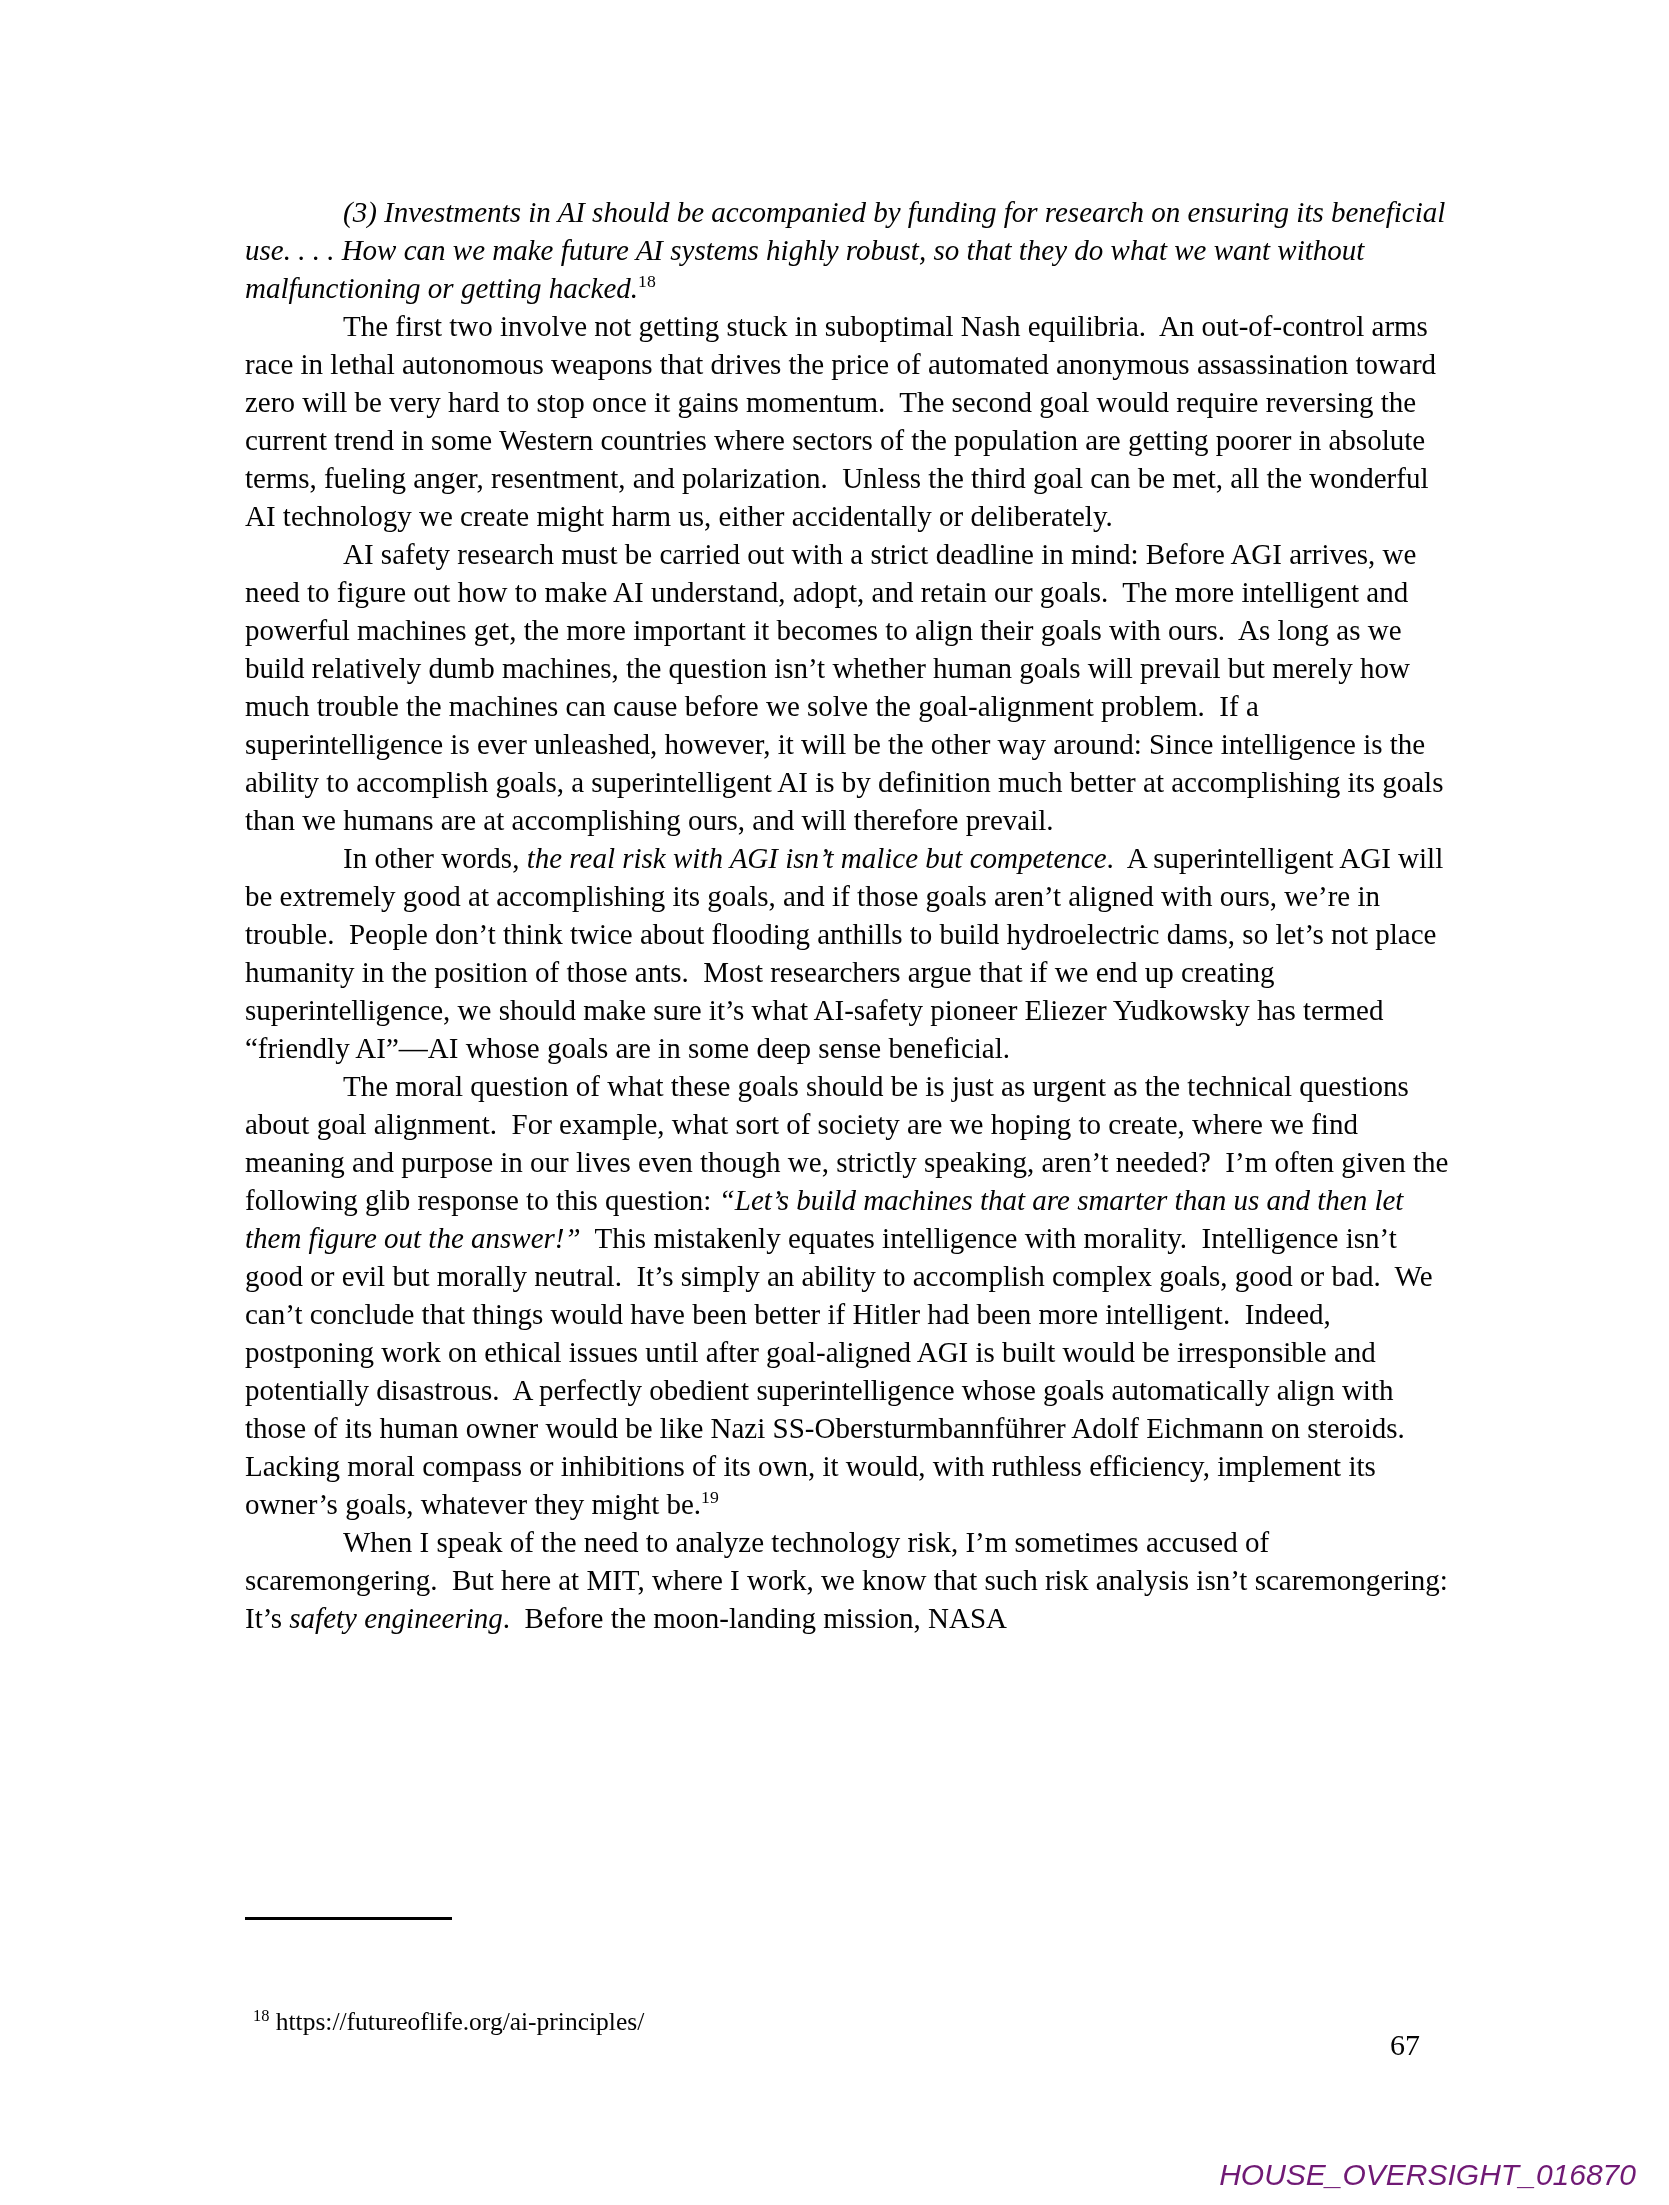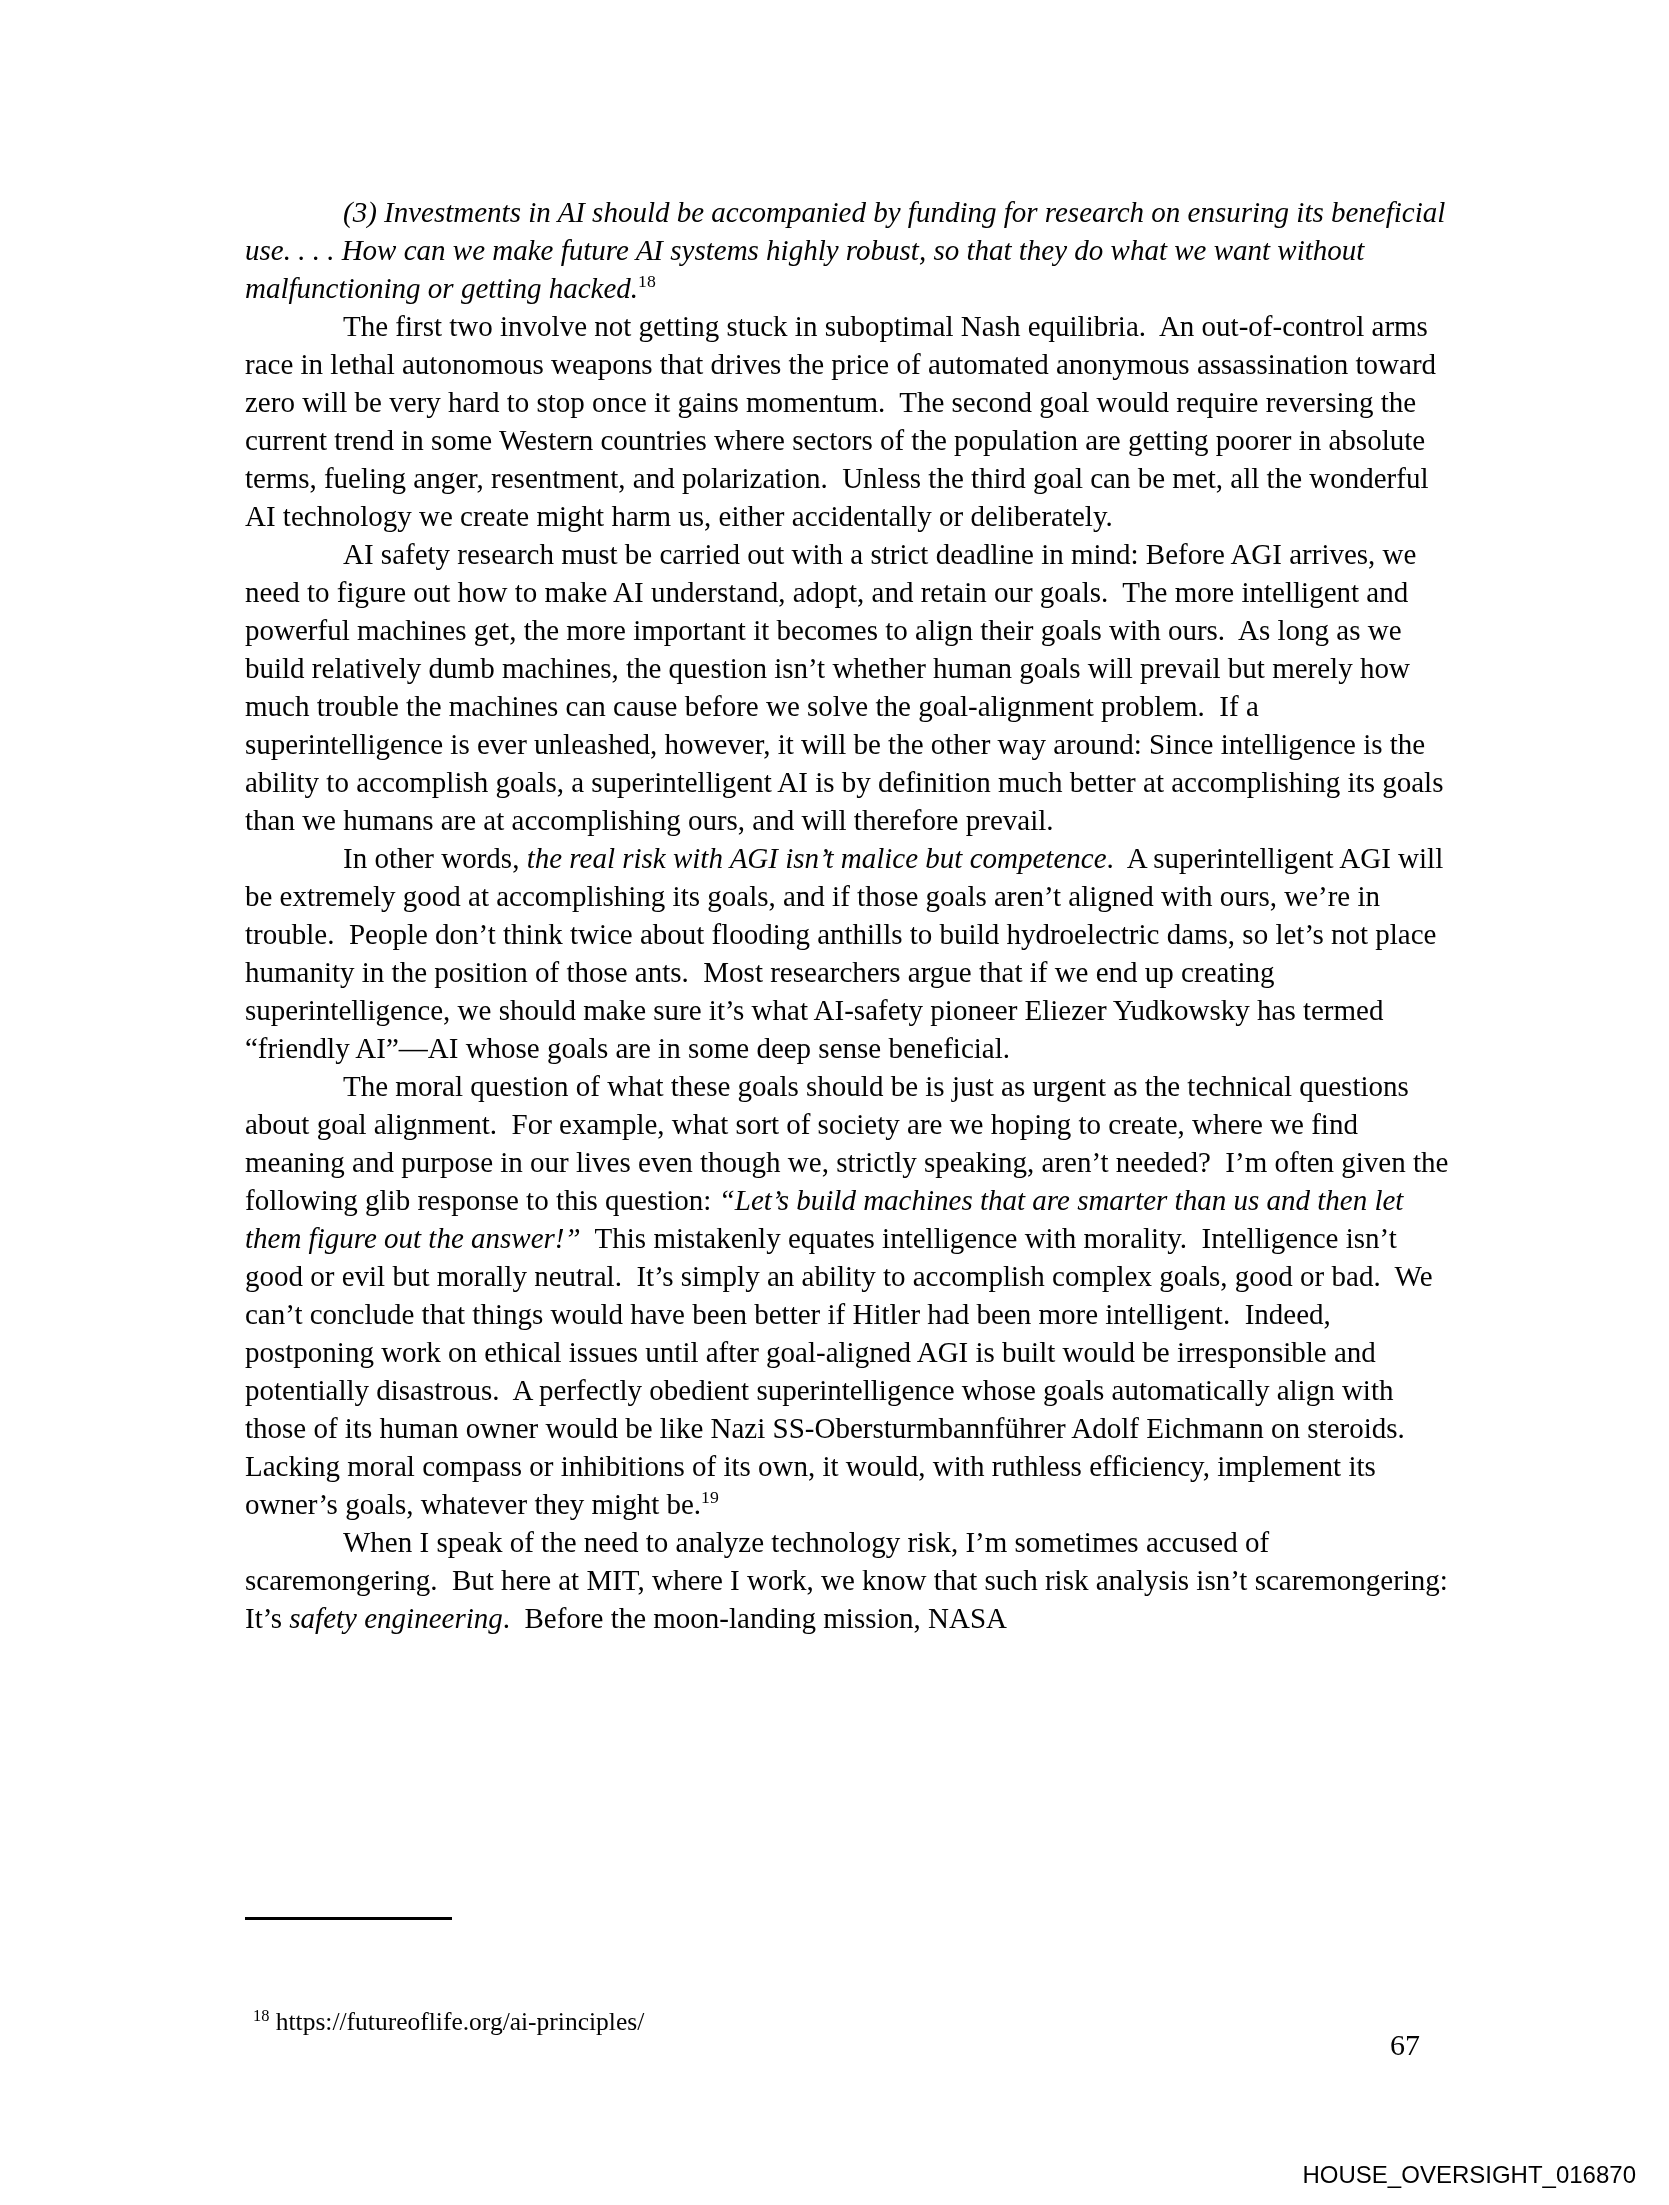--- a/index.html
+++ b/index.html
@@ -56,23 +56,24 @@
     text-align: center;
     font-size: 30px;
     line-height: 35px;
     margin-left: 44px;
   }
   .bates-number {
     position: absolute;
     right: 33px;
     top: 2157px;
     font-family: "Liberation Sans", sans-serif;
-    font-size: 24px;
+    font-size: 30px;
     line-height: 35px;
-    color: #000000;
+    color: #701a75;
+    font-style: italic;
   }
 </style>
 </head>
 <body>
 
 <div class="page">
 
   <div class="body-text"><p class="it"><span class="it">(3) Investments in AI should be accompanied by funding for research on ensuring its beneficial use. . . . How can we make future AI systems highly robust, so that they do what we want without malfunctioning or getting hacked.</span><span class="sup">18</span></p><p><span>The first two involve not getting stuck in suboptimal Nash equilibria.  An out-of-control arms race in lethal autonomous weapons that drives the price of automated anonymous assassination toward zero will be very hard to stop once it gains momentum.  The second goal would require reversing the current trend in some Western countries where sectors of the population are getting poorer in absolute terms, fueling anger, resentment, and polarization.  Unless the third goal can be met, all the wonderful AI technology we create might harm us, either accidentally or deliberately.</span></p><p><span>AI safety research must be carried out with a strict deadline in mind: Before AGI arrives, we need to figure out how to make AI understand, adopt, and retain our goals.  The more intelligent and powerful machines get, the more important it becomes to align their goals with ours.  As long as we build relatively dumb machines, the question isn’t whether human goals will prevail but merely how much trouble the machines can cause before we solve the goal-alignment problem.  If a superintelligence is ever unleashed, however, it will be the other way around: Since intelligence is the ability to accomplish goals, a superintelligent AI is by definition much better at accomplishing its goals than we humans are at accomplishing ours, and will therefore prevail.</span></p><p><span>In other words, </span><span class="it">the real risk with AGI isn’t malice but competence</span><span>.  A superintelligent AGI will be extremely good at accomplishing its goals, and if those goals aren’t aligned with ours, we’re in trouble.  People don’t think twice about flooding anthills to build hydroelectric dams, so let’s not place humanity in the position of those ants.  Most researchers argue that if we end up creating superintelligence, we should make sure it’s what AI-safety pioneer Eliezer Yudkowsky has termed “friendly AI”—AI whose goals are in some deep sense beneficial.</span></p><p><span>The moral question of what these goals should be is just as urgent as the technical questions about goal alignment.  For example, what sort of society are we hoping to create, where we find meaning and purpose in our lives even though we, strictly speaking, aren’t needed?  I’m often given the following glib response to this question: </span><span class="it">“Let’s build machines that are smarter than us and then let them figure out the answer!”</span><span>  This mistakenly equates intelligence with morality.  Intelligence isn’t good or evil but morally neutral.  It’s simply an ability to accomplish complex goals, good or bad.  We can’t conclude that things would have been better if Hitler had been more intelligent.  Indeed, postponing work on ethical issues until after goal-aligned AGI is built would be irresponsible and potentially disastrous.  A perfectly obedient superintelligence whose goals automatically align with those of its human owner would be like Nazi SS-Obersturmbannführer Adolf Eichmann on steroids.  Lacking moral compass or inhibitions of its own, it would, with ruthless efficiency, implement its owner’s goals, whatever they might be.</span><span class="sup">19</span></p><p><span>When I speak of the need to analyze technology risk, I’m sometimes accused of scaremongering.  But here at MIT, where I work, we know that such risk analysis isn’t scaremongering: It’s </span><span class="it">safety engineering</span><span>.  Before the moon-landing mission, NASA</span></p></div>
 
   <div class="footnote-area">

